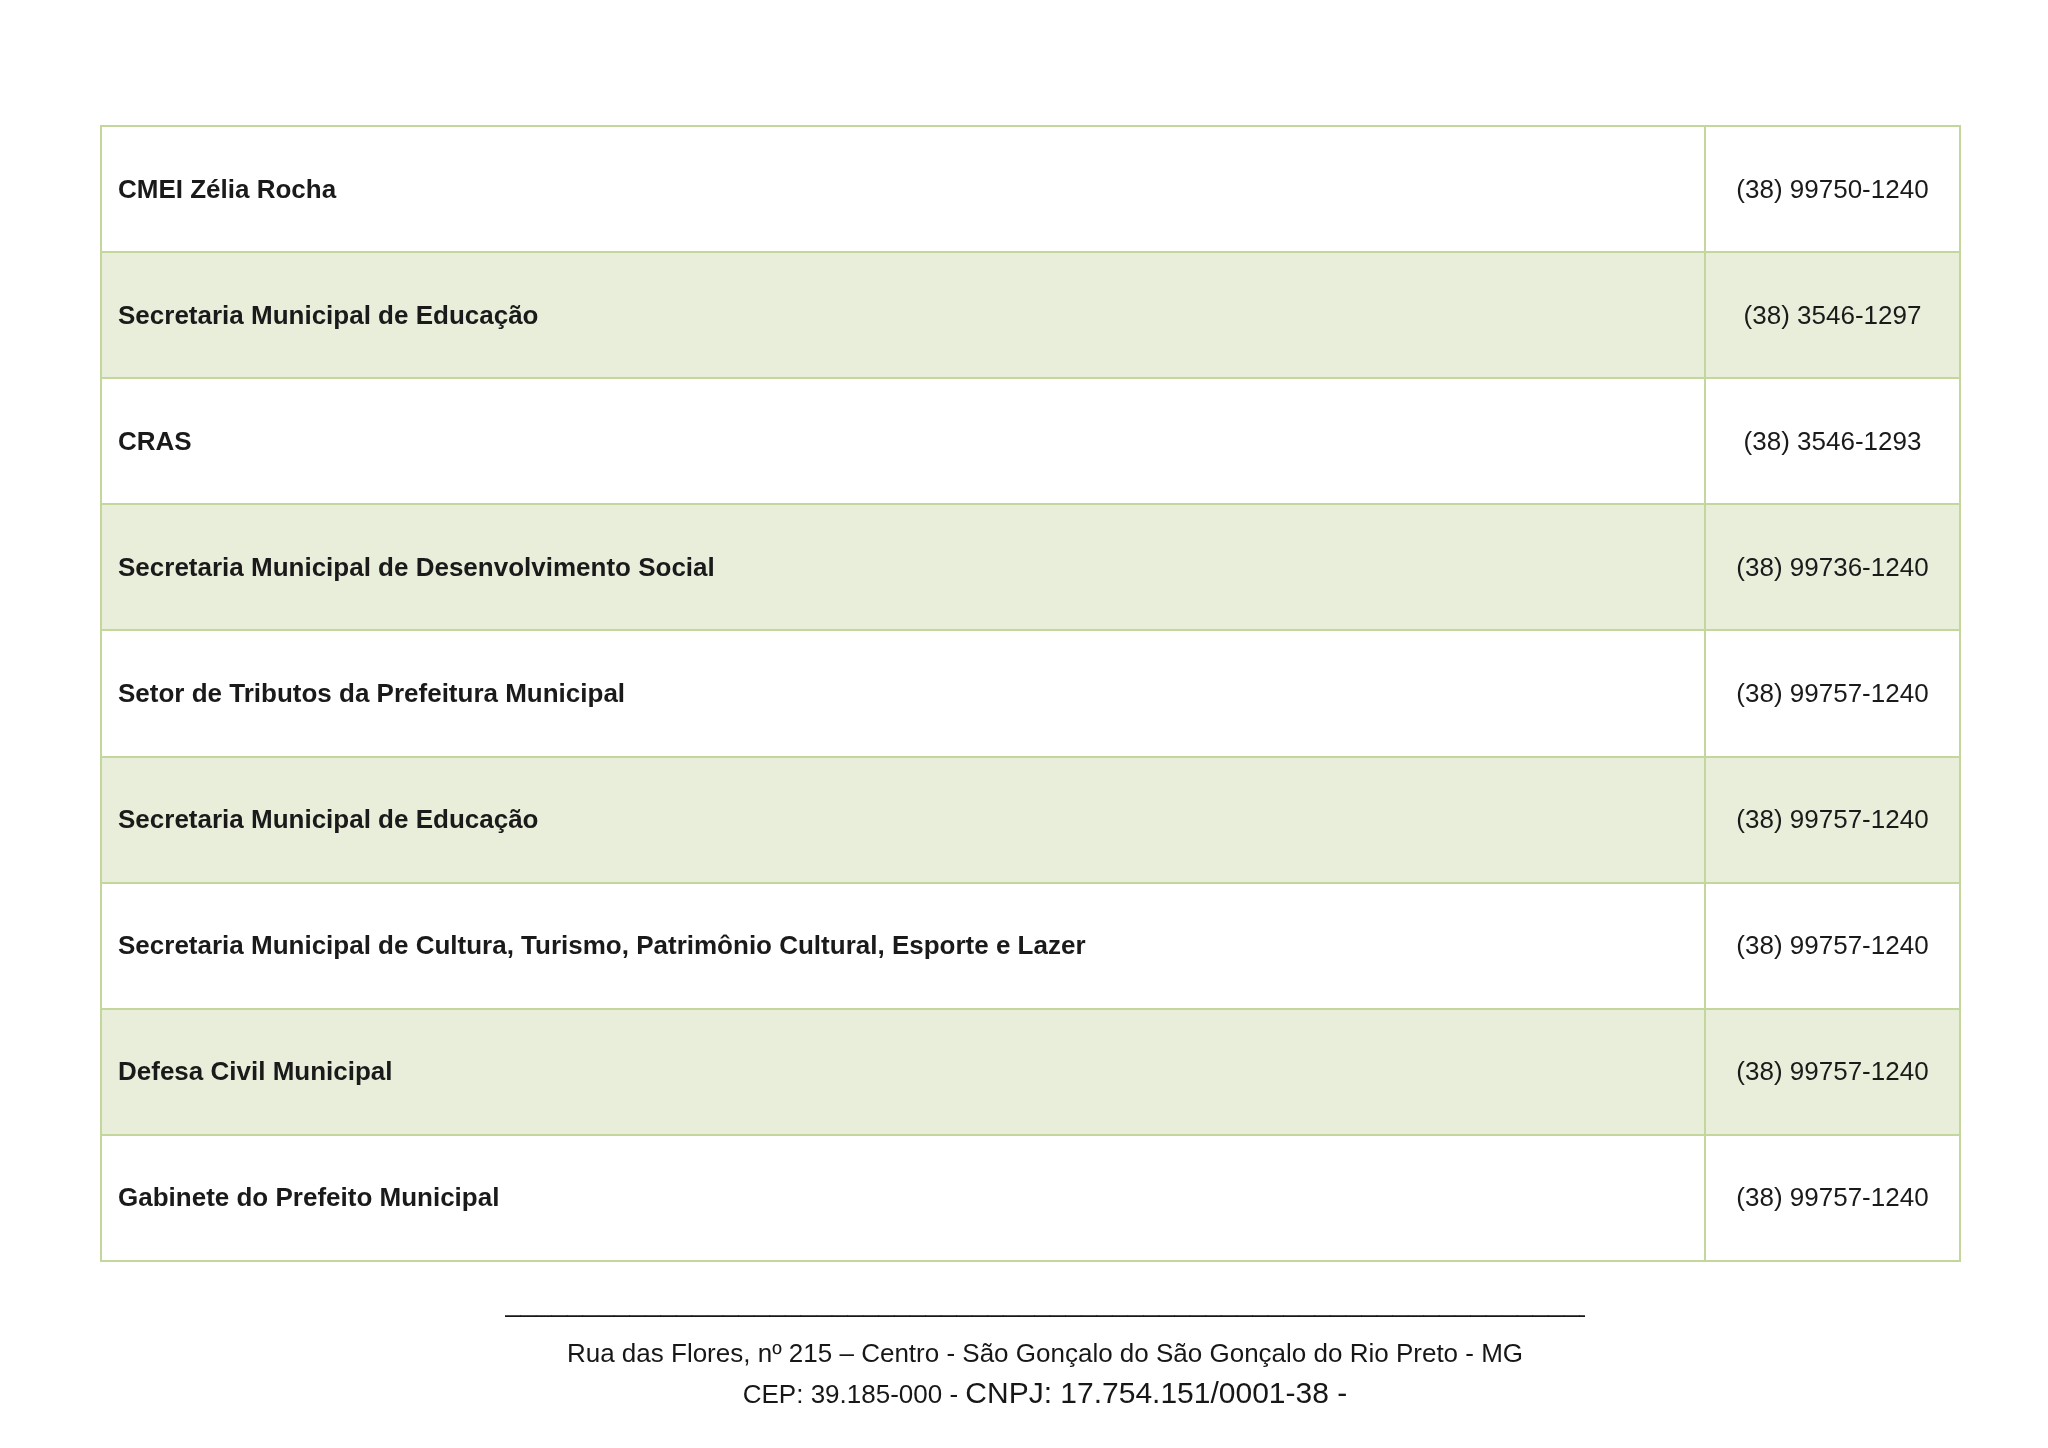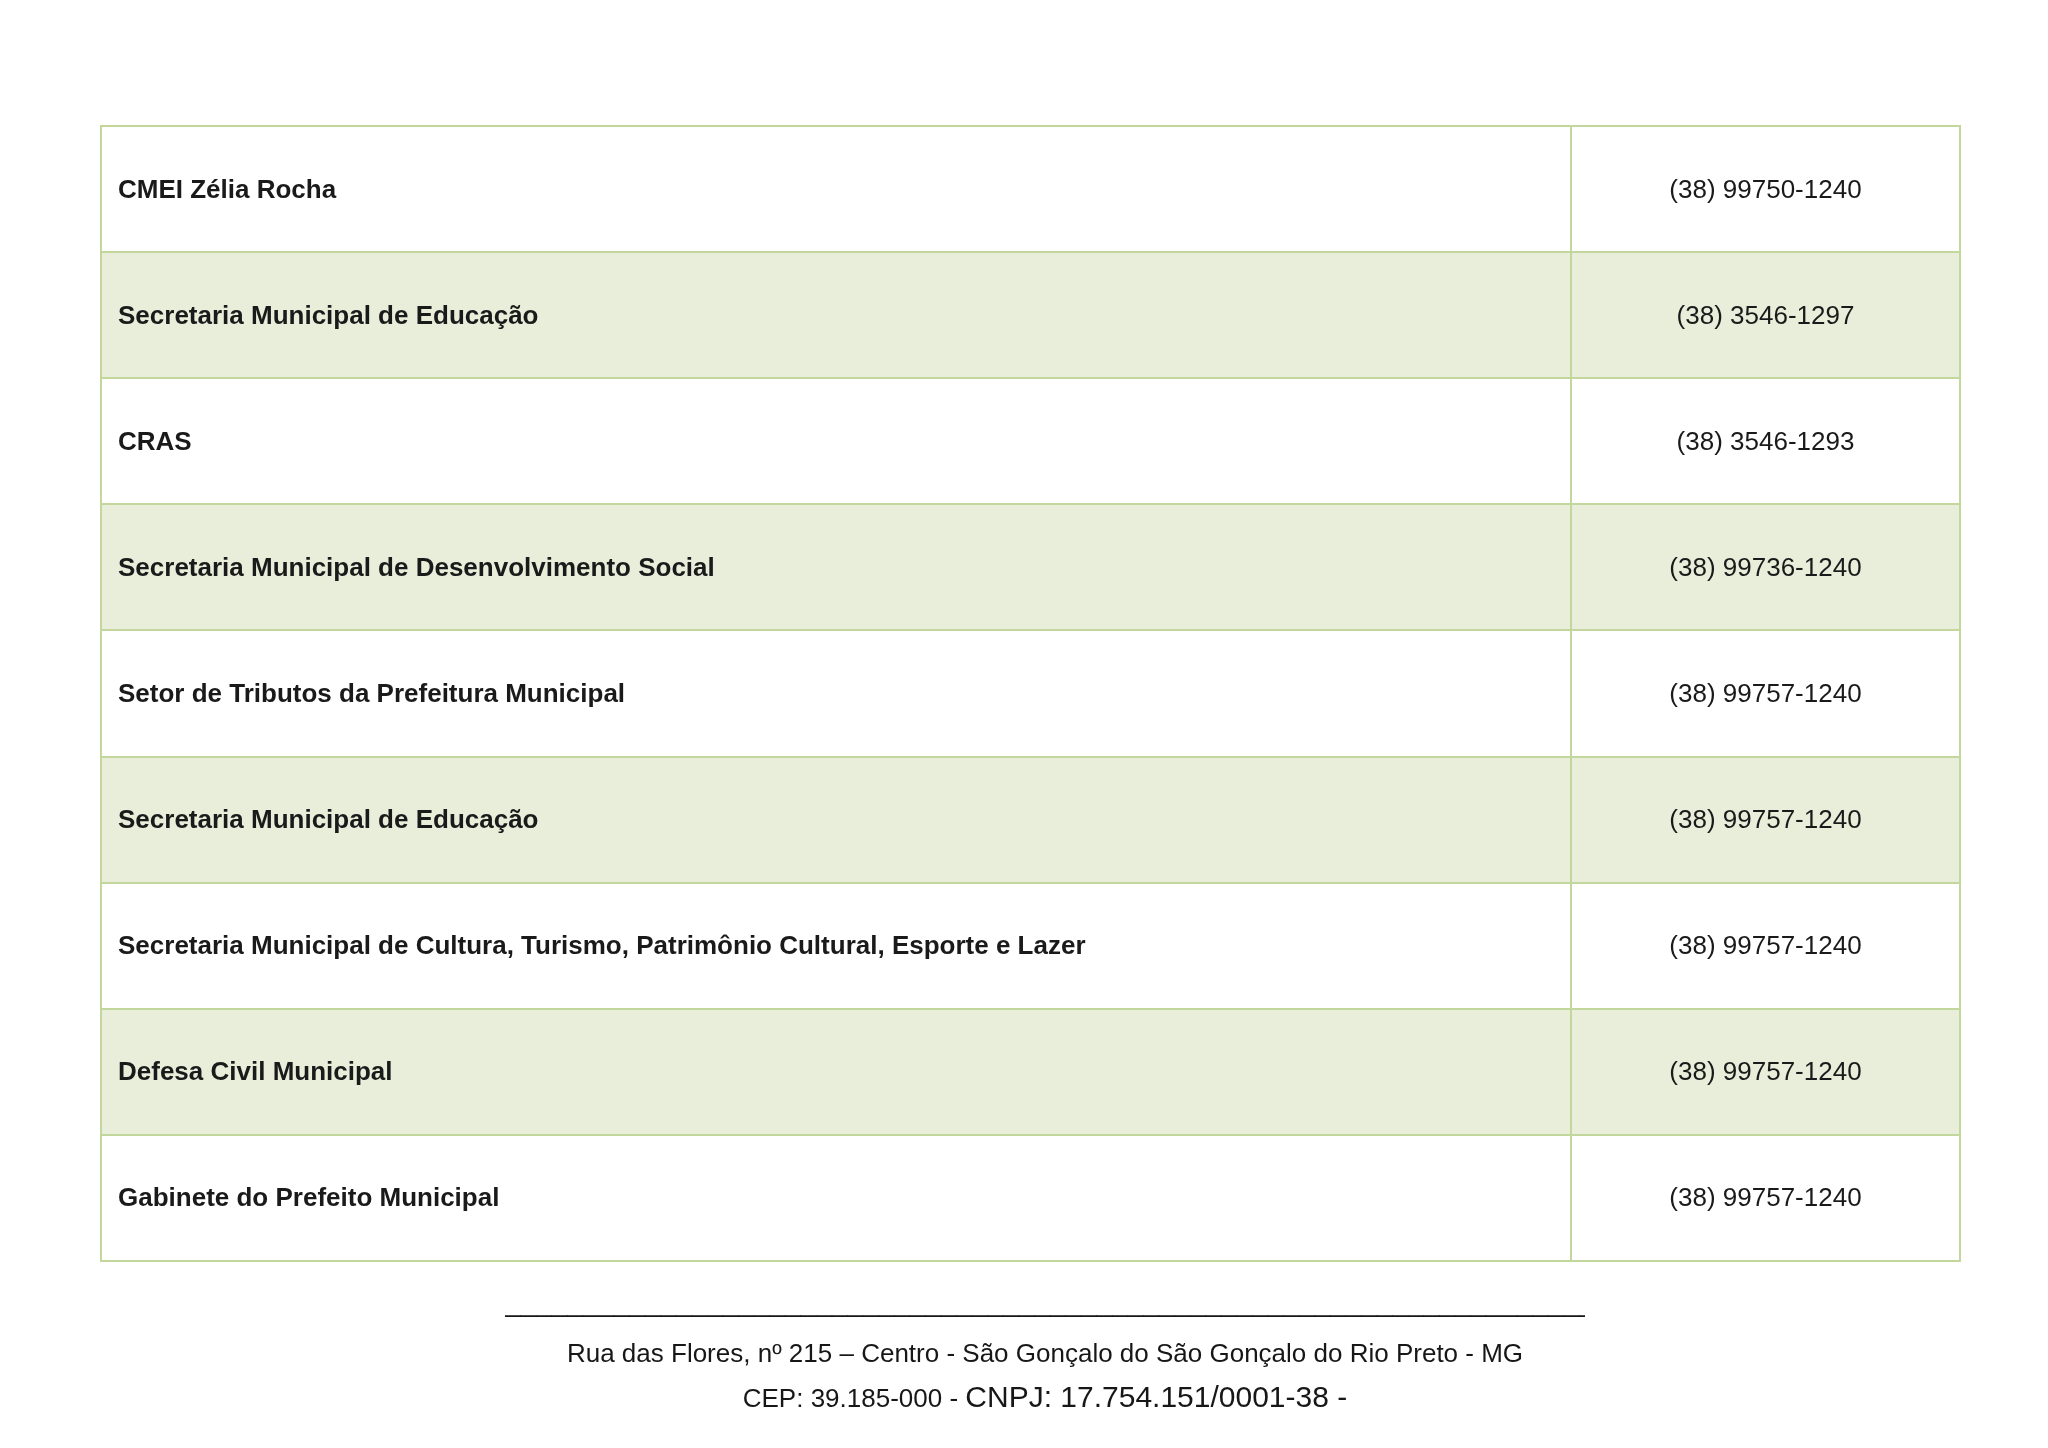--- a/index.html
+++ b/index.html
@@ -24,21 +24,21 @@
     width:1861px;height:1137px;
     border:2px solid var(--table-border);
     display:flex;flex-direction:column;
     background:#ffffff;
   }
   .row{flex:1;display:flex;}
   .row + .row{border-top:2px solid var(--table-border);}
   .row:nth-child(even){background:var(--row-alt-fill);}
   .cell{display:flex;align-items:center;}
   .cell-name{
-    width:1470px;
+    width:1604px;
     border-right:2px solid var(--table-border);
     padding-left:16px;padding-right:20px;
     font-weight:bold;
     font-size:26px;
   }
   .cell-phone{
     flex:1;
     justify-content:center;
     font-size:26px;
   }
@@ -59,21 +59,21 @@
     line-height:30px;
     letter-spacing:0;
   }
   .address{
     font-size:26px;
     line-height:36px;
     margin-top:16px;
   }
   .cep-line{
     font-size:26px;
-    line-height:52px;
+    line-height:44px;
   }
   .cnpj{font-size:30px;}
 </style>
 </head>
 <body>
 
 <div class="page">
   <div class="contact-table" id="contact-table">
   <div class="row">
     <div class="cell cell-name">CMEI Zélia Rocha</div>

